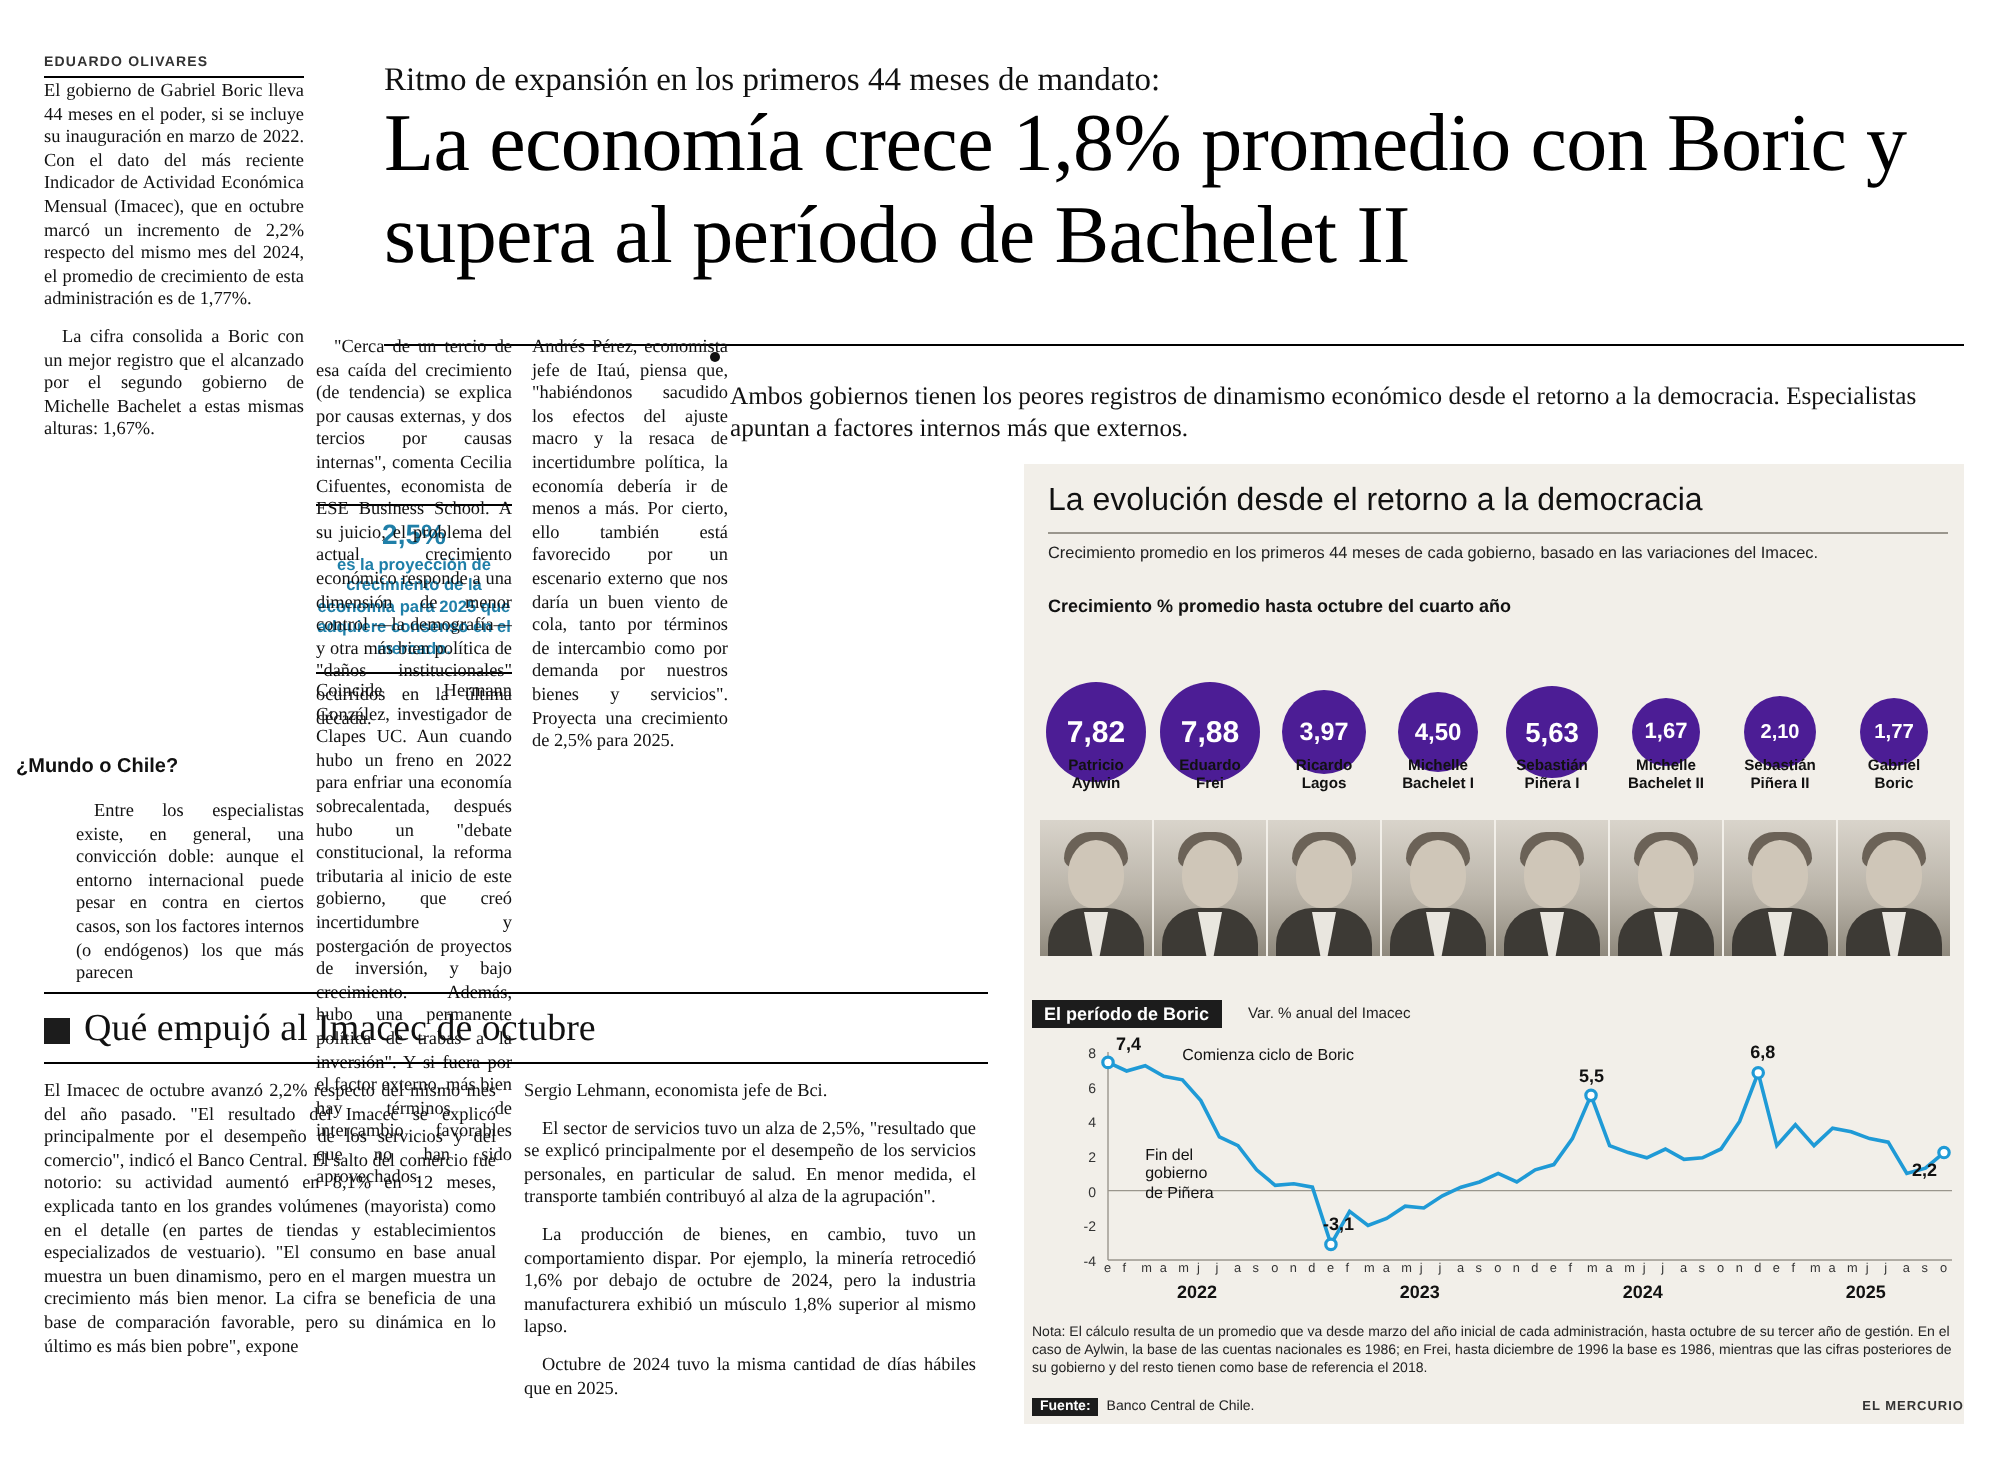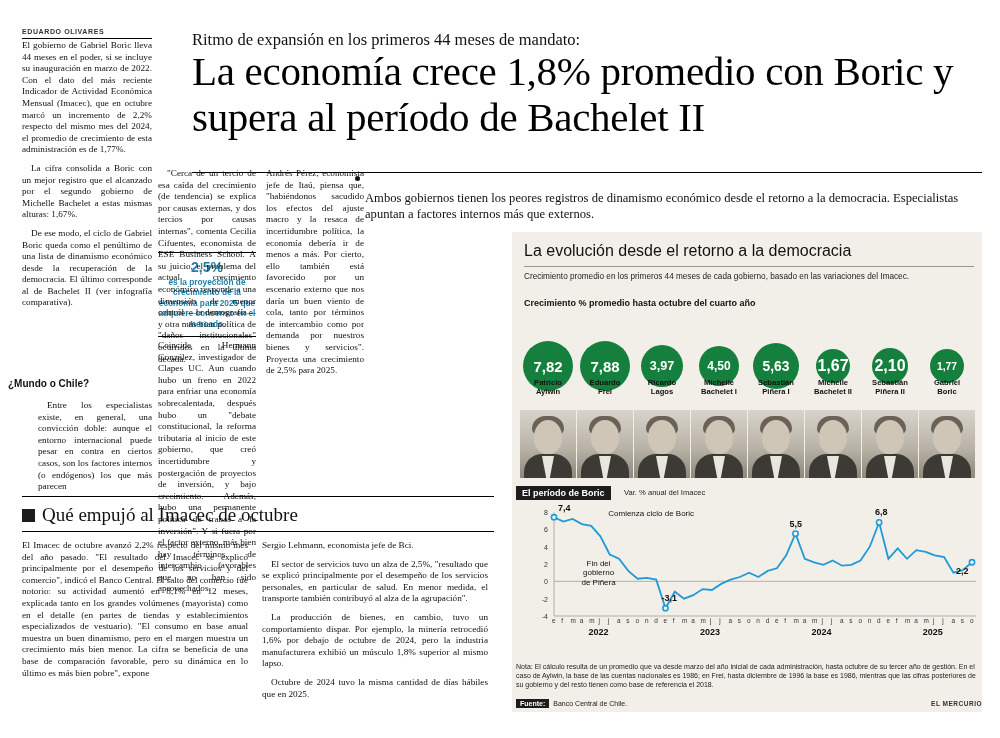--- a/index.html
+++ b/index.html
@@ -100,21 +100,21 @@
     position:absolute;left:524px;top:272px;width:450px;
     font-family:"Liberation Sans", sans-serif;font-size:8.2px;color:#222;line-height:10px;
   }
   .ig-sub2{
     position:absolute;left:524px;top:298px;width:450px;
     font-family:"Liberation Sans", sans-serif;font-size:9px;font-weight:bold;color:#111;
   }
 
   .bubbles{position:absolute;left:520px;top:314px;width:460px;height:60px;}
   .bub{
-    position:absolute;border-radius:50%;background:#15803d;color:#fff;
+    position:absolute;border-radius:50%;background:#4c1d95;color:#fff;
     font-family:"Liberation Sans", sans-serif;font-weight:bold;
     display:flex;align-items:center;justify-content:center;
   }
   .names{position:absolute;left:516px;top:378px;width:466px;height:34px;}
   .nm{
     position:absolute;text-align:center;
     font-family:"Liberation Sans", sans-serif;font-size:7.6px;font-weight:bold;color:#111;
     line-height:9px;
   }
   .photos{position:absolute;left:516px;top:410px;width:466px;height:68px;}
@@ -136,21 +136,21 @@
   .ph .body{
     position:absolute;left:4px;top:44px;width:48px;height:26px;border-radius:18px 18px 0 0;
     background:#3d3a35;
   }
   .ph .shirt{
     position:absolute;left:22px;top:46px;width:12px;height:22px;background:#e9e6df;
     clip-path:polygon(0 0,100% 0,65% 100%,35% 100%);
   }
 
   
-  .chart-wrap{position:absolute;left:516px;top:486px;width:466px;height:180px;text-align:center;}
+  .chart-wrap{position:absolute;left:516px;top:500px;width:466px;height:180px;}
   .chart-head{
     position:absolute;left:0;top:0;width:466px;height:16px;
   }
   .chart-head .lbl{
     position:absolute;left:0;top:0;background:#1c1c1c;color:#fff;
     font-family:"Liberation Sans", sans-serif;font-size:9px;font-weight:bold;
     padding:2px 6px;
   }
   .chart-head .unit{
     position:absolute;left:108px;top:2px;
@@ -185,21 +185,20 @@
 </head>
 <body>
 
 <div class="page">
 
   <div class="byline">EDUARDO OLIVARES</div>
 
   <div class="col-lead">
     <p class="first">El gobierno de Gabriel Boric lleva 44 meses en el poder, si se incluye su inauguración en marzo de 2022. Con el dato del más reciente Indicador de Actividad Económica Mensual (Imacec), que en octubre marcó un incremento de 2,2% respecto del mismo mes del 2024, el promedio de crecimiento de esta administración es de 1,77%.</p>
     <p>La cifra consolida a Boric con un mejor registro que el alcanzado por el segundo gobierno de Michelle Bachelet a estas mismas alturas: 1,67%.</p>
-    <p>De ese modo, el ciclo de Gabriel Boric queda como el penúltimo de una lista de dinamismo económico desde la recuperación de la democracia. El último corresponde al de Bachelet II (ver infografía comparativa).</p>
   </div>
 
   <div class="subhead">¿Mundo o Chile?</div>
   <div class="col-lead2">
     <p class="first">Entre los especialistas existe, en general, una convicción doble: aunque el entorno internacional puede pesar en contra en ciertos casos, son los factores internos (o endógenos) los que más parecen</p>
   </div>
 
   <div class="pullbox">
     <div class="big">2,5%</div>
     <div class="small">es la proyección de crecimiento de la economía para 2025 que adquiere consenso en el mercado.</div>
@@ -240,22 +239,22 @@
   <div class="ig-rule"></div>
   <div class="ig-sub">Crecimiento promedio en los primeros 44 meses de cada gobierno, basado en las variaciones del Imacec.</div>
   <div class="ig-sub2">Crecimiento % promedio hasta octubre del cuarto año</div>
 
   <div class="bubbles" id="bubbles">
       <div class="bub" style="left: 3px; top: 27px; width: 50px; height: 50px; font-size: 15px;">7,82</div>
       <div class="bub" style="left: 60px; top: 27px; width: 50px; height: 50px; font-size: 15px;">7,88</div>
       <div class="bub" style="left: 121px; top: 31px; width: 42px; height: 42px; font-size: 12.6px;">3,97</div>
       <div class="bub" style="left: 179px; top: 32px; width: 40px; height: 40px; font-size: 12px;">4,50</div>
       <div class="bub" style="left: 233px; top: 29px; width: 46px; height: 46px; font-size: 13.8px;">5,63</div>
-      <div class="bub" style="left: 296px; top: 35px; width: 34px; height: 34px; font-size: 16px;">1,67</div>
-      <div class="bub" style="left: 352px; top: 34px; width: 36px; height: 36px; font-size: 16px;">2,10</div>
+      <div class="bub" style="left: 296px; top: 35px; width: 34px; height: 34px; font-size: 11px;">1,67</div>
+      <div class="bub" style="left: 352px; top: 34px; width: 36px; height: 36px; font-size: 10px;">2,10</div>
       <div class="bub" style="left: 410px; top: 35px; width: 34px; height: 34px; font-size: 10.2px;">1,77</div>
     </div>
   <div class="names" id="names">
       <div class="nm" style="left: 6px; top: 0px; width: 52px;"><span>Patricio</span><br><span>Aylwin</span></div>
       <div class="nm" style="left: 63px; top: 0px; width: 52px;"><span>Eduardo</span><br><span>Frei</span></div>
       <div class="nm" style="left: 120px; top: 0px; width: 52px;"><span>Ricardo</span><br><span>Lagos</span></div>
       <div class="nm" style="left: 177px; top: 0px; width: 52px;"><span>Michelle</span><br><span>Bachelet I</span></div>
       <div class="nm" style="left: 234px; top: 0px; width: 52px;"><span>Sebastián</span><br><span>Piñera I</span></div>
       <div class="nm" style="left: 291px; top: 0px; width: 52px;"><span>Michelle</span><br><span>Bachelet II</span></div>
       <div class="nm" style="left: 348px; top: 0px; width: 52px;"><span>Sebastián</span><br><span>Piñera II</span></div>

